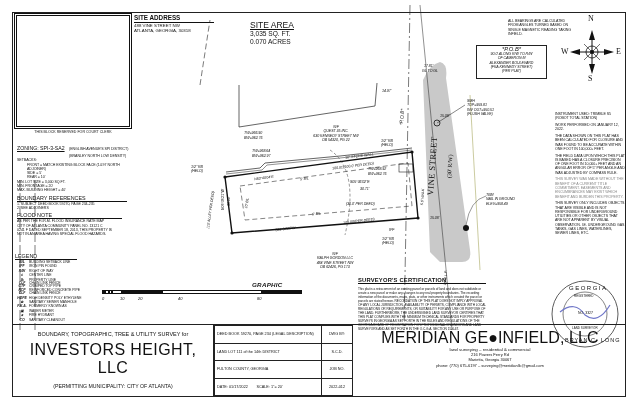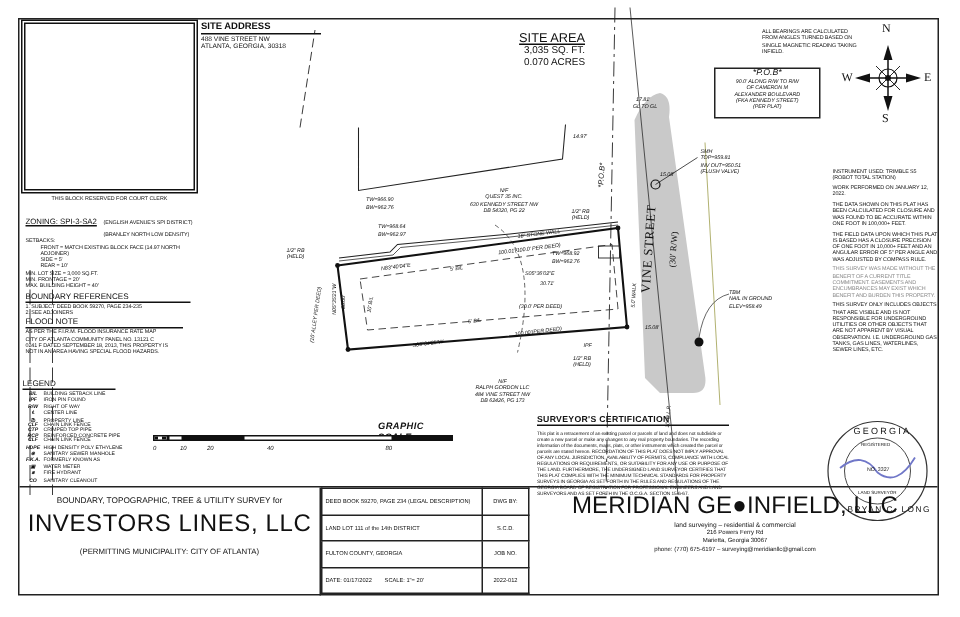--- a/index.html
+++ b/index.html
@@ -5,21 +5,21 @@
   html,body{margin:0;padding:0;background:#fff;}
   body{width:640px;height:411px;position:relative;overflow:hidden;font-family:"Liberation Sans",sans-serif;color:#111;}
   .sheet{position:absolute;left:12px;top:12px;width:614px;height:385px;border:1.5px solid #222;box-sizing:border-box;}
   .abs{position:absolute;}
   .tiny{font-size:3.6px;line-height:4.3px;letter-spacing:-0.05px;}
   .small{font-size:4.4px;line-height:5.2px;}
   .clerk{left:16px;top:15px;width:114px;height:112px;border:1.5px solid #111;box-sizing:border-box;outline:0.7px solid #111;outline-offset:1.5px;}
   .clerk-cap{left:16px;top:130px;width:114px;text-align:center;font-size:3.6px;}
   .addr{left:134px;top:14px;width:80px;}
   .addr .h{font-size:6.3px;font-weight:bold;border-bottom:0.7px solid #111;padding-bottom:1px;}
-  .site-area{left:250px;top:20px;width:140px;text-align:right;}
+  .site-area{left:250px;top:20px;width:140px;text-align:left;}
   .site-area .t{font-size:8.5px;text-decoration:underline;}
   .site-area .v{font-size:6.6px;line-height:8px;}
   .notes-left{left:17px;top:136px;width:135px;}
   .zoning{font-size:5.2px;text-decoration:underline;}
   .sechead{font-size:5.4px;border-bottom:0.7px solid #111;margin-top:2px;width:110px;}
   .legend{left:15px;top:253px;width:100px;}
   .legend .lh{font-size:5.4px;border-bottom:0.7px solid #111;width:62px;}
   .leg-row{display:flex;font-size:3.4px;line-height:4.4px;}
   .leg-row .s{width:14px;font-weight:bold;font-style:italic;text-align:center;}
   .gscale{left:102px;top:281px;width:200px;}
@@ -324,21 +324,21 @@
 
 <div class="abs" style="left:569px;top:285px;font-size:6px;letter-spacing:1.5px;">GEORGIA</div>
 <div class="abs" style="left:574px;top:294px;font-size:3px;">REGISTERED</div>
 <div class="abs" style="left:578px;top:311px;font-size:3.5px;">NO. 3327</div>
 <div class="abs" style="left:572px;top:326px;font-size:3px;">LAND SURVEYOR</div>
 <div class="abs" style="left:565px;top:337px;font-size:5.5px;letter-spacing:1px;">BRYAN C. LONG</div>
 
 <div class="abs titleblock">
   <div class="tb-left">
     <div class="a">BOUNDARY, TOPOGRAPHIC, TREE &amp; UTILITY SURVEY for</div>
-    <div class="b">INVESTORS LINES, LLC</div>
+    <div class="b">INVESTORS HEIGHT, LLC</div>
     <div class="c">(PERMITTING MUNICIPALITY: CITY OF ATLANTA)</div>
   </div>
   <table class="tb-table">
     <tbody>
         <tr>
           <td>DEED BOOK 59270, PAGE 234 (LEGAL DESCRIPTION)</td>
           <td class="r">DWG BY:</td>
         </tr>
     <tr>
           <td>LAND LOT 111 of the 14th DISTRICT</td>

